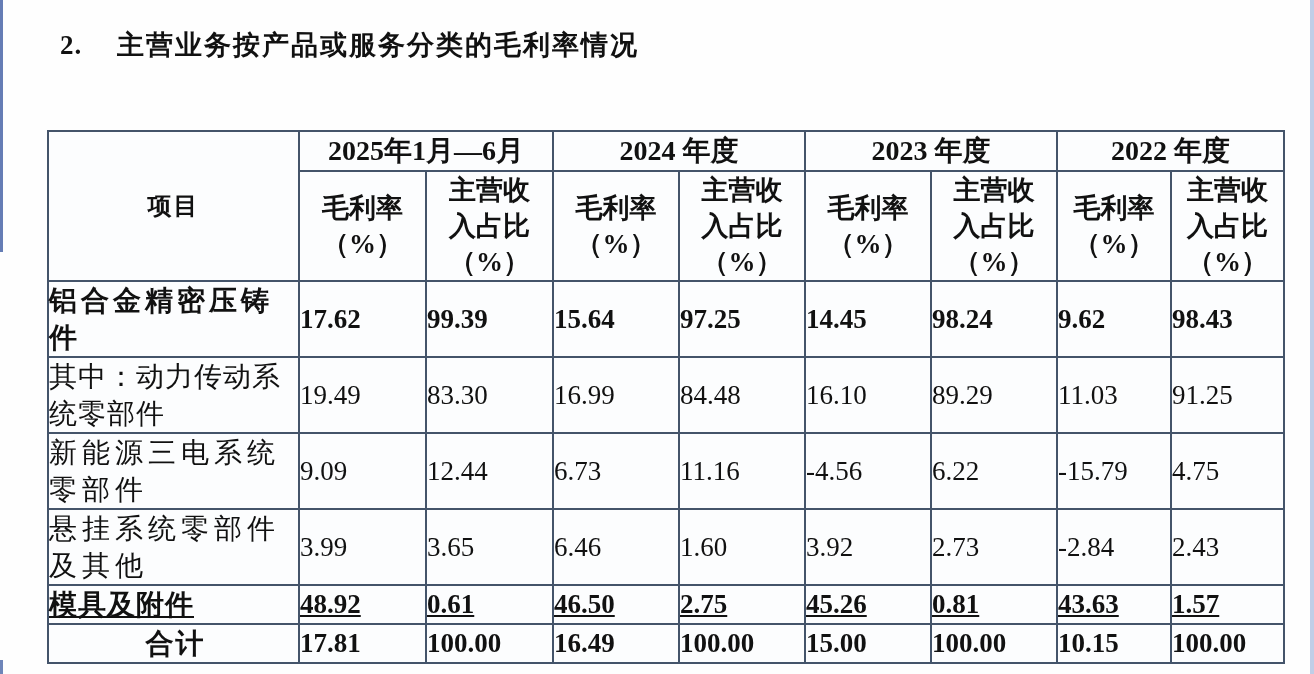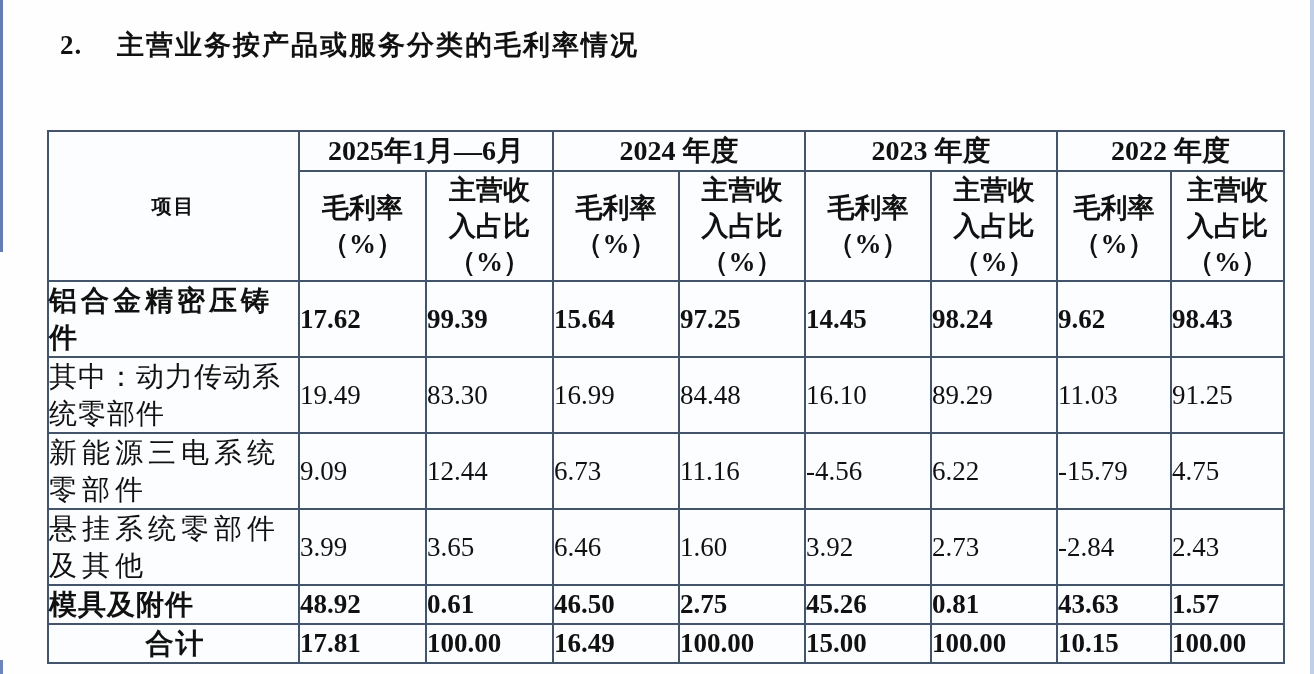--- a/index.html
+++ b/index.html
@@ -39,27 +39,27 @@
     background:var(--cell-bg);
     padding:0;
   }
   
   tr.grp-row{height:40px;}
   tr.sub-row{height:93px;}
   th.item-h,th.grp,th.sub{
     background:var(--header-bg);
     font-weight:bold;text-align:center;
   }
-  th.item-h{font-size:20px;letter-spacing:2px;}
+  th.item-h{font-size:24px;letter-spacing:2px;}
   th.grp{font-size:28px;letter-spacing:0;}
   th.sub{font-size:27px;line-height:36px;white-space:pre-line;}
 
   
   tr.r1{height:71px;} tr.r2{height:76px;} tr.r3{height:74px;}
-  tr.r4{height:74px;} tr.r5{height:37px;} tr.r6{height:38px;}
+  tr.r4{height:74px;} tr.r5{height:37px;text-decoration:underline;} tr.r6{height:38px;}
   td.lbl{
     font-size:28px;line-height:37px;text-align:left;
     padding:2px 4px 2px 9px;white-space:pre-line;
   }
   td.num{font-size:27px;padding-right:24px;}
   tr.row-category td{font-weight:bold;}
   tr.row-total td{font-weight:bold;margin-left:36px;}
   tr.row-total td.lbl{text-align:center;padding-left:4px;letter-spacing:2px;}
   .ls-0{letter-spacing:4px;}
   .ls-1{letter-spacing:1px;margin-left:36px;}

